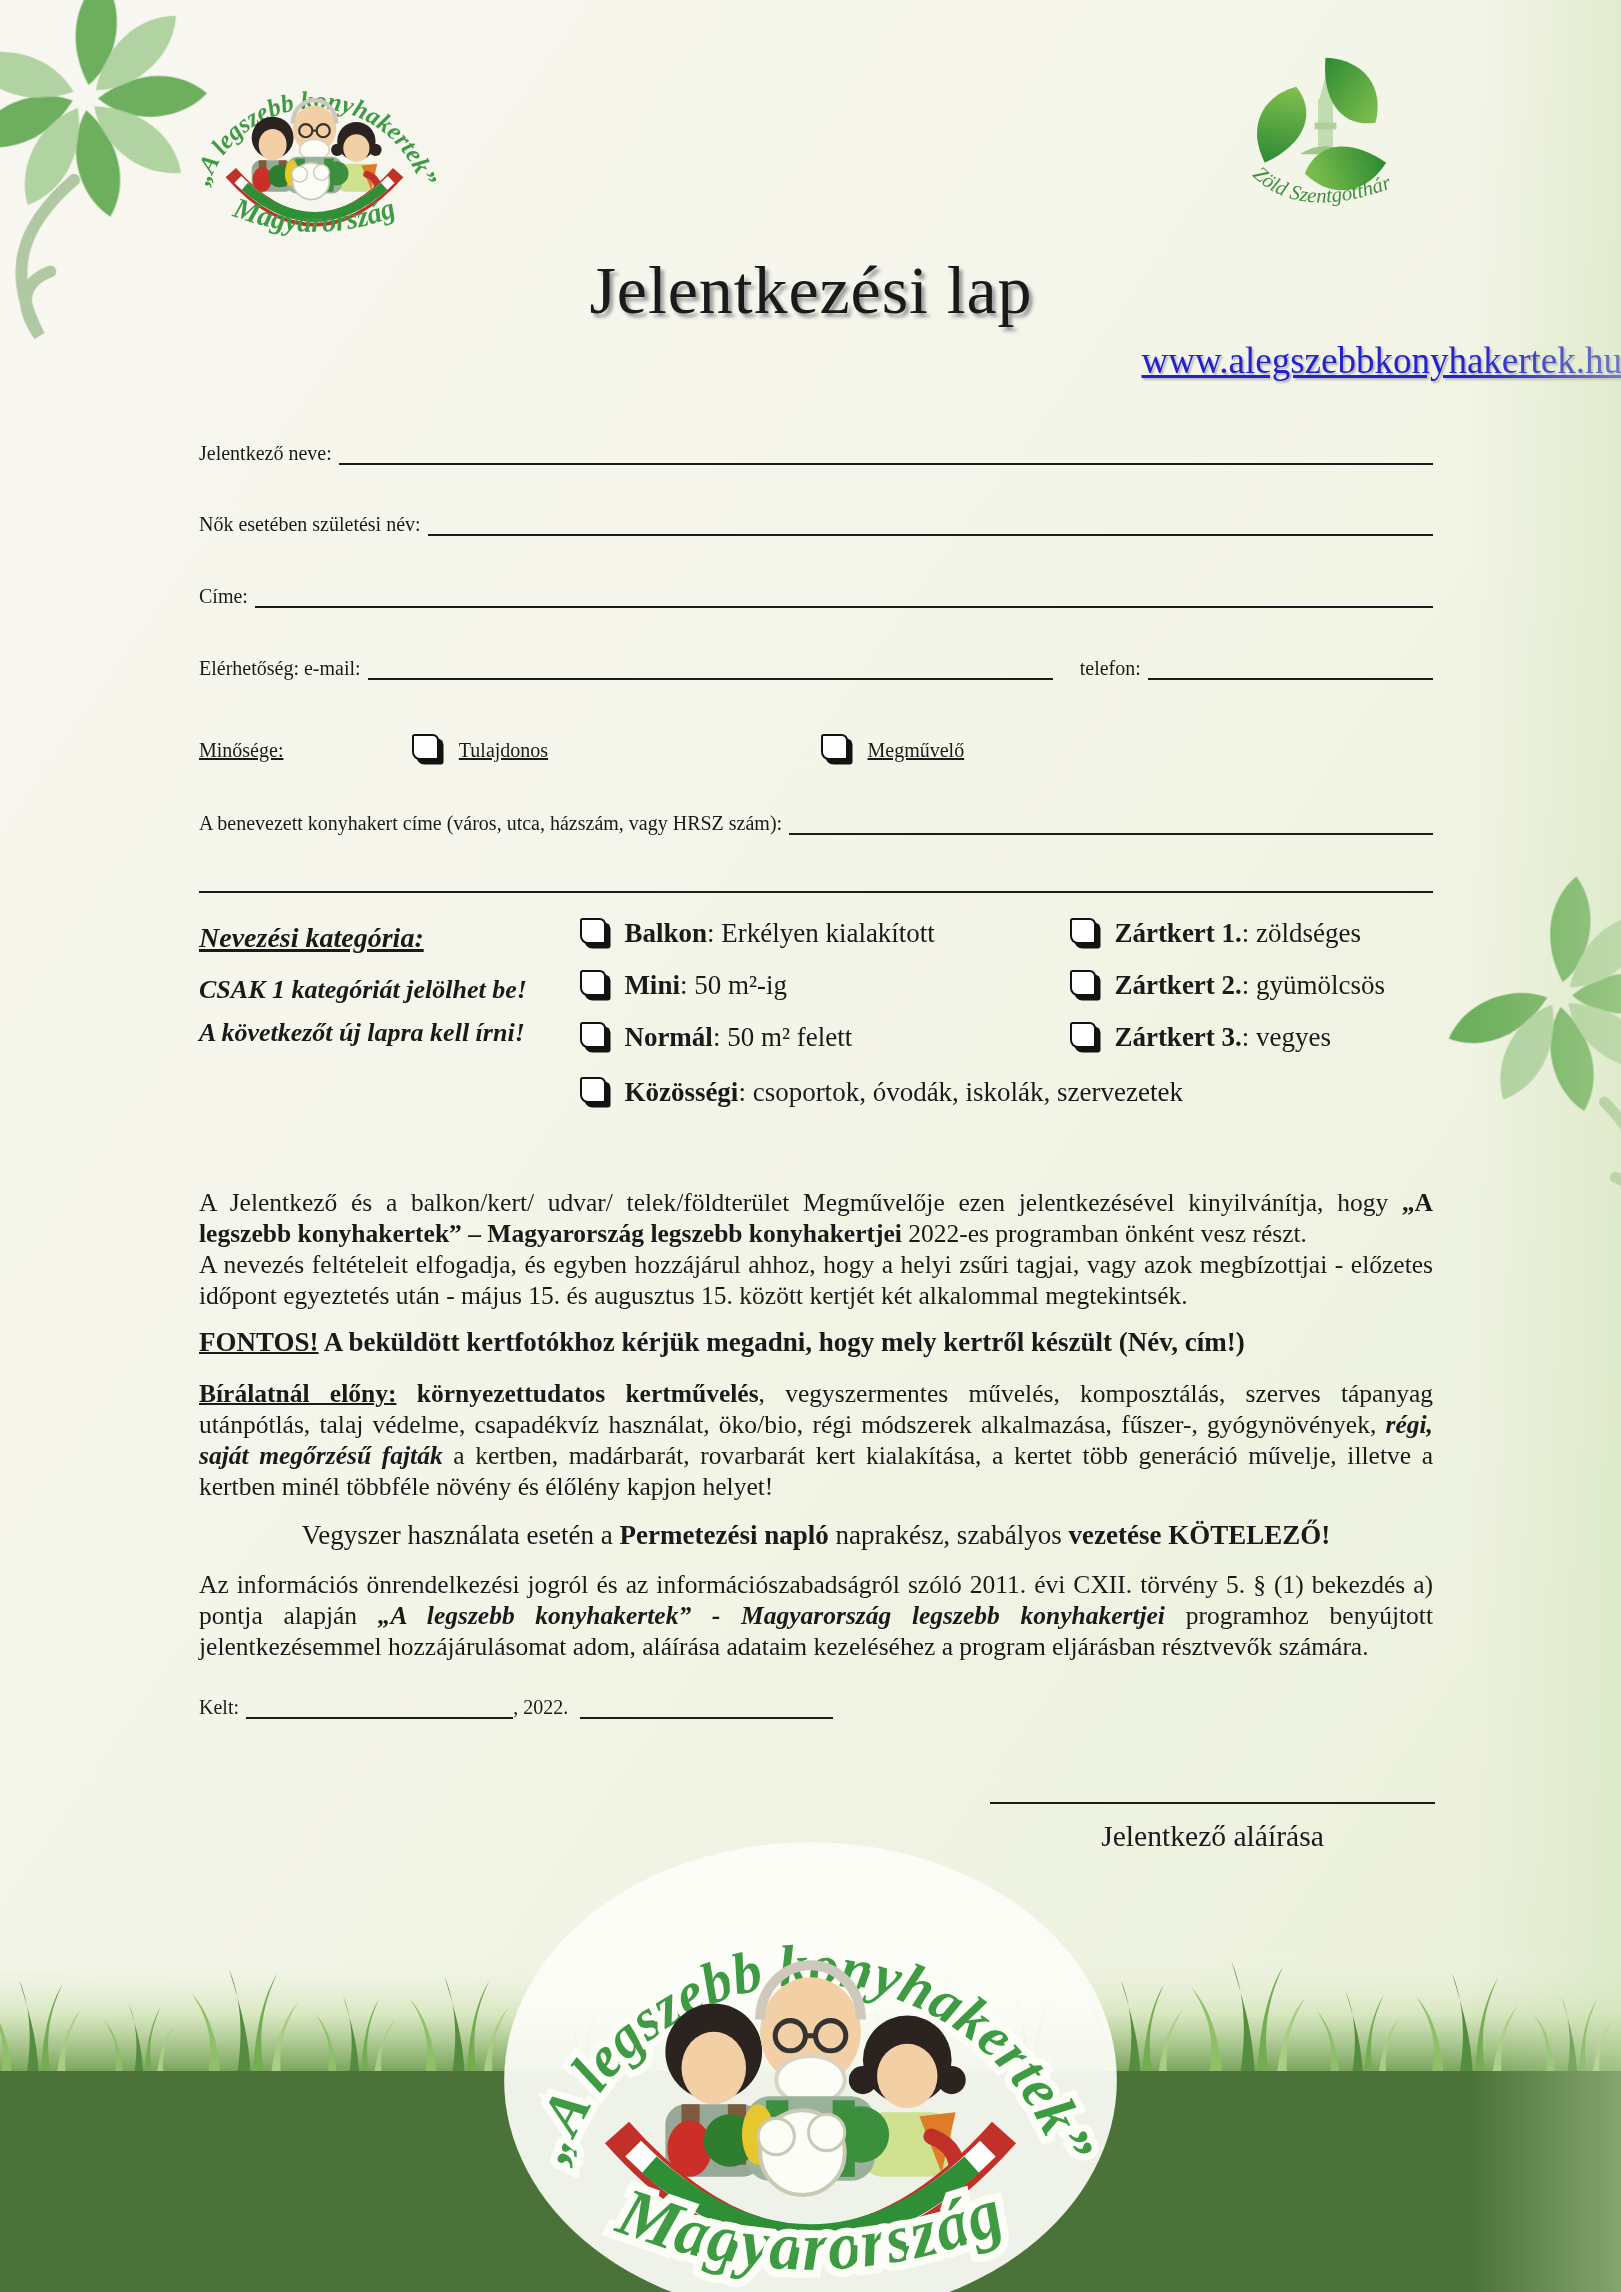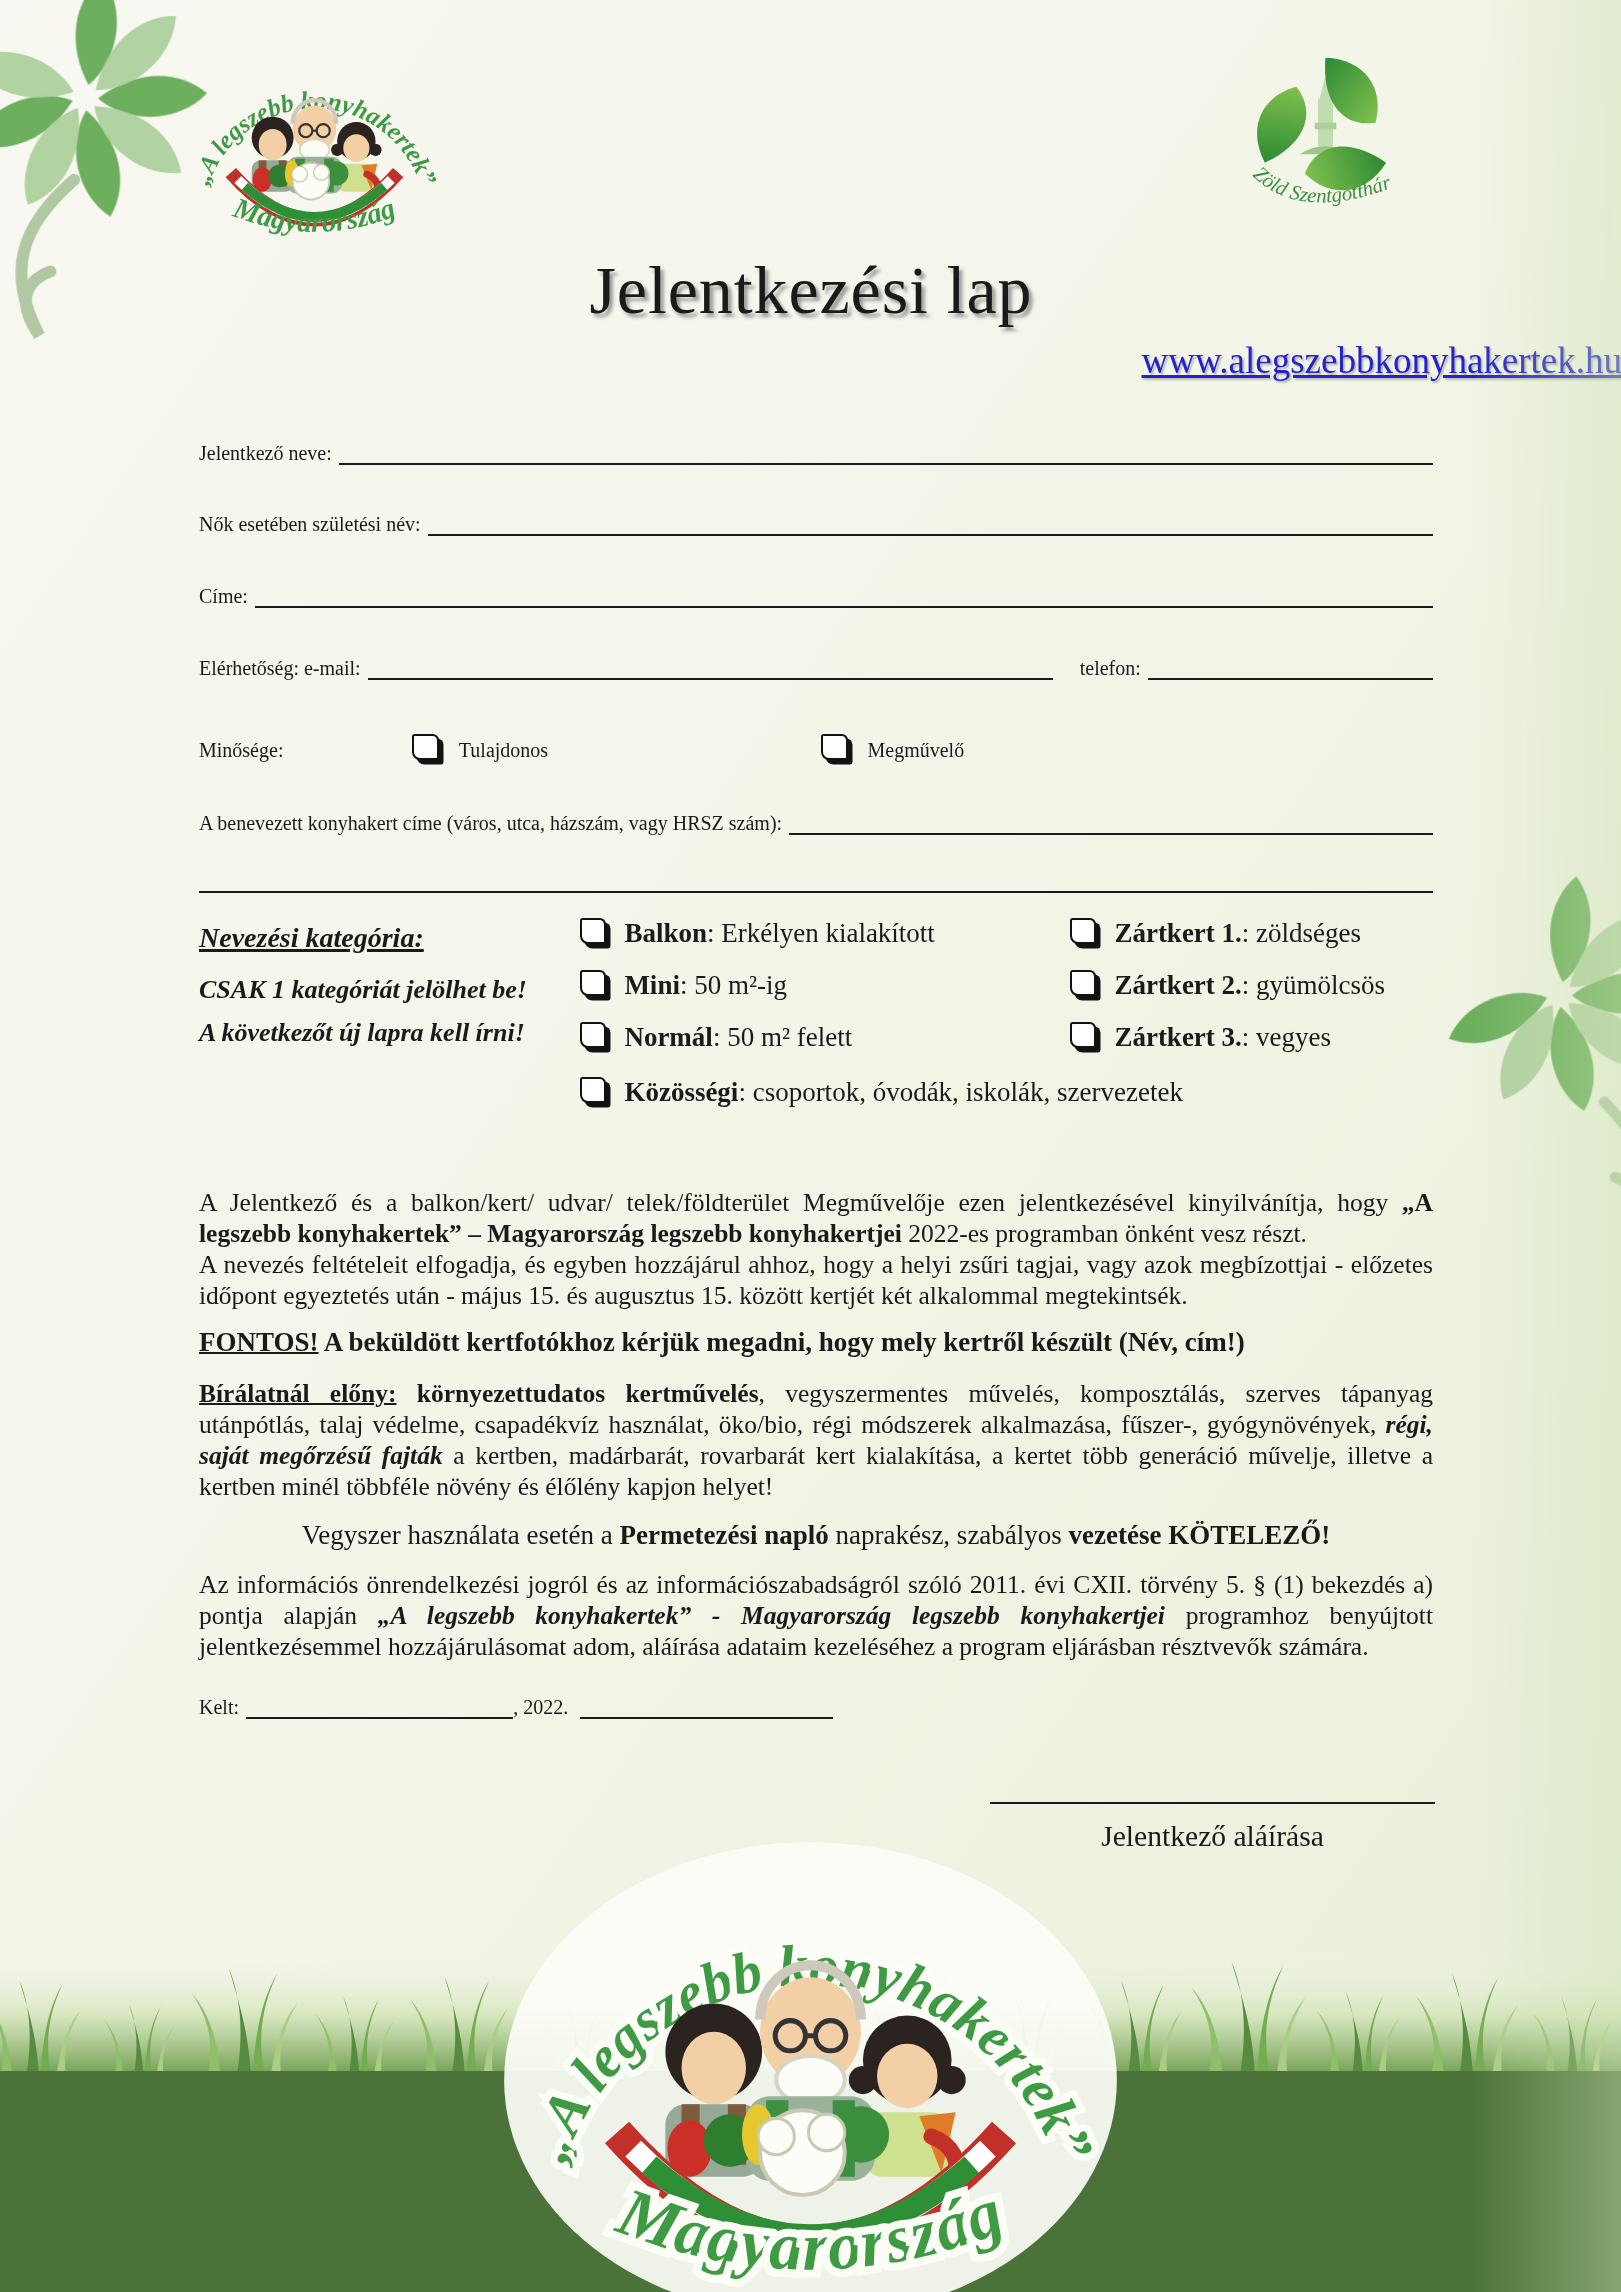--- a/index.html
+++ b/index.html
@@ -12,21 +12,21 @@
   .title{left:0;top:256px;width:100%;text-align:center;font-size:68px;line-height:1;
         text-shadow:3.6px 3.6px 3.6px #9c9c9c;letter-spacing:0.9px;}
   .weblink{left:0;top:339px;width:100%;text-align:right;font-size:37px;}
   .weblink a{color:#2323cc;text-decoration:underline;text-shadow:1.8px 1.8px 1.8px rgba(60,60,60,.35);}
   .row{left:199px;width:1234px;display:flex;align-items:flex-end;font-size:20px;line-height:1.2;}
   .row .lbl{white-space:nowrap;}
   .fill{flex:1;height:1.05em;border-bottom:2.2px solid #1b1b1b;margin-left:7.2px;}
   .fill.fixed{flex:none;}
   .cb{display:inline-block;width:22.4px;height:22.4px;background:#fff;border:2.7px solid #121212;
       border-radius:2.7px 6.3px 2.7px 8px;box-shadow:4.5px 4.5px 0 0 #121212;flex:none;}
-  .rolerow{gap:4px;align-items:center;}
+  .rolerow{gap:4px;align-items:center;text-decoration:underline;}
   .rolerow .cb{margin:0 16px 5.4px 0;}
   .cat{left:199px;top:918px;width:1234px;font-size:27px;}
   .cat .c-left{position:absolute;left:0;top:0;width:394px;font-weight:bold;}
   .cat .c-left .hd{font-size:28px;text-decoration:underline;text-decoration-thickness:2.7px;}
   .cat .c-left div{position:absolute;white-space:nowrap;font-style:italic;}
   .opt{position:absolute;display:flex;align-items:center;white-space:nowrap;}
   .opt .cb{margin-right:18px;margin-bottom:5.4px;}
   .para{left:199px;width:1234px;font-size:25.5px;line-height:31px;text-align:justify;margin-top:44px;}
   .para .b{font-weight:bold;}
   .para .bi{font-weight:bold;font-style:italic;}

